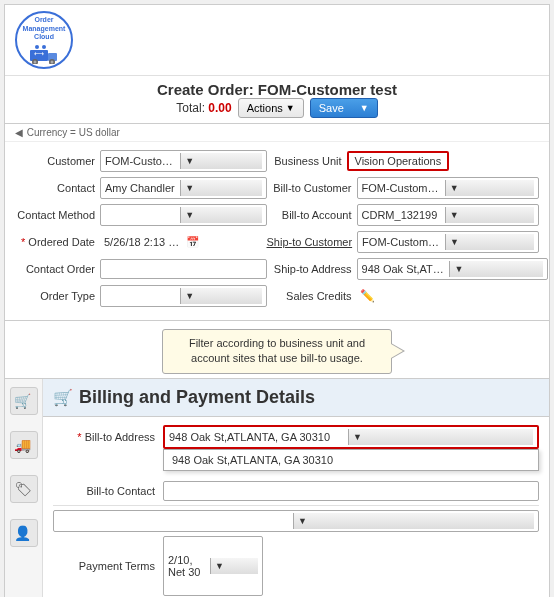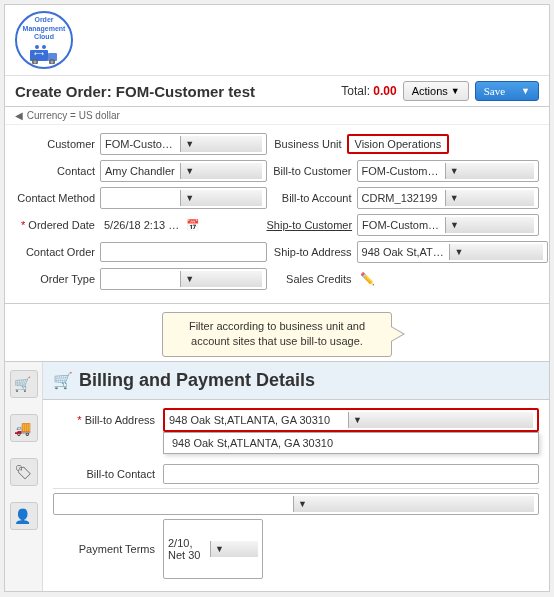--- a/index.html
+++ b/index.html
@@ -51,20 +51,21 @@
       margin-top: 2px;
     }
     
     .page-title-bar {
       display: flex;
       align-items: center;
       justify-content: space-between;
       padding: 5px 10px;
       background: #fff;
       border-bottom: 1px solid #ccc;
+      flex-direction: column;
     }
     .page-title {
       font-size: 15px;
       font-weight: bold;
       color: #333;
     }
     .title-actions {
       display: flex;
       align-items: center;
       gap: 6px;
@@ -92,21 +93,20 @@
       background: linear-gradient(to bottom, #4a9fe8, #2c7fd4);
       border: 1px solid #2060b0;
       border-radius: 3px;
       color: #fff;
       padding: 3px 8px;
       font-size: 11px;
       cursor: pointer;
       display: flex;
       align-items: center;
       gap: 16px;
-      font-family: Liberation Serif, serif;
     }
     .chevron-down { font-size: 9px; }
     
     .currency-bar {
       padding: 3px 10px;
       font-size: 10px;
       color: #666;
       background: #fff;
       border-bottom: 1px solid #eee;
       display: flex;

